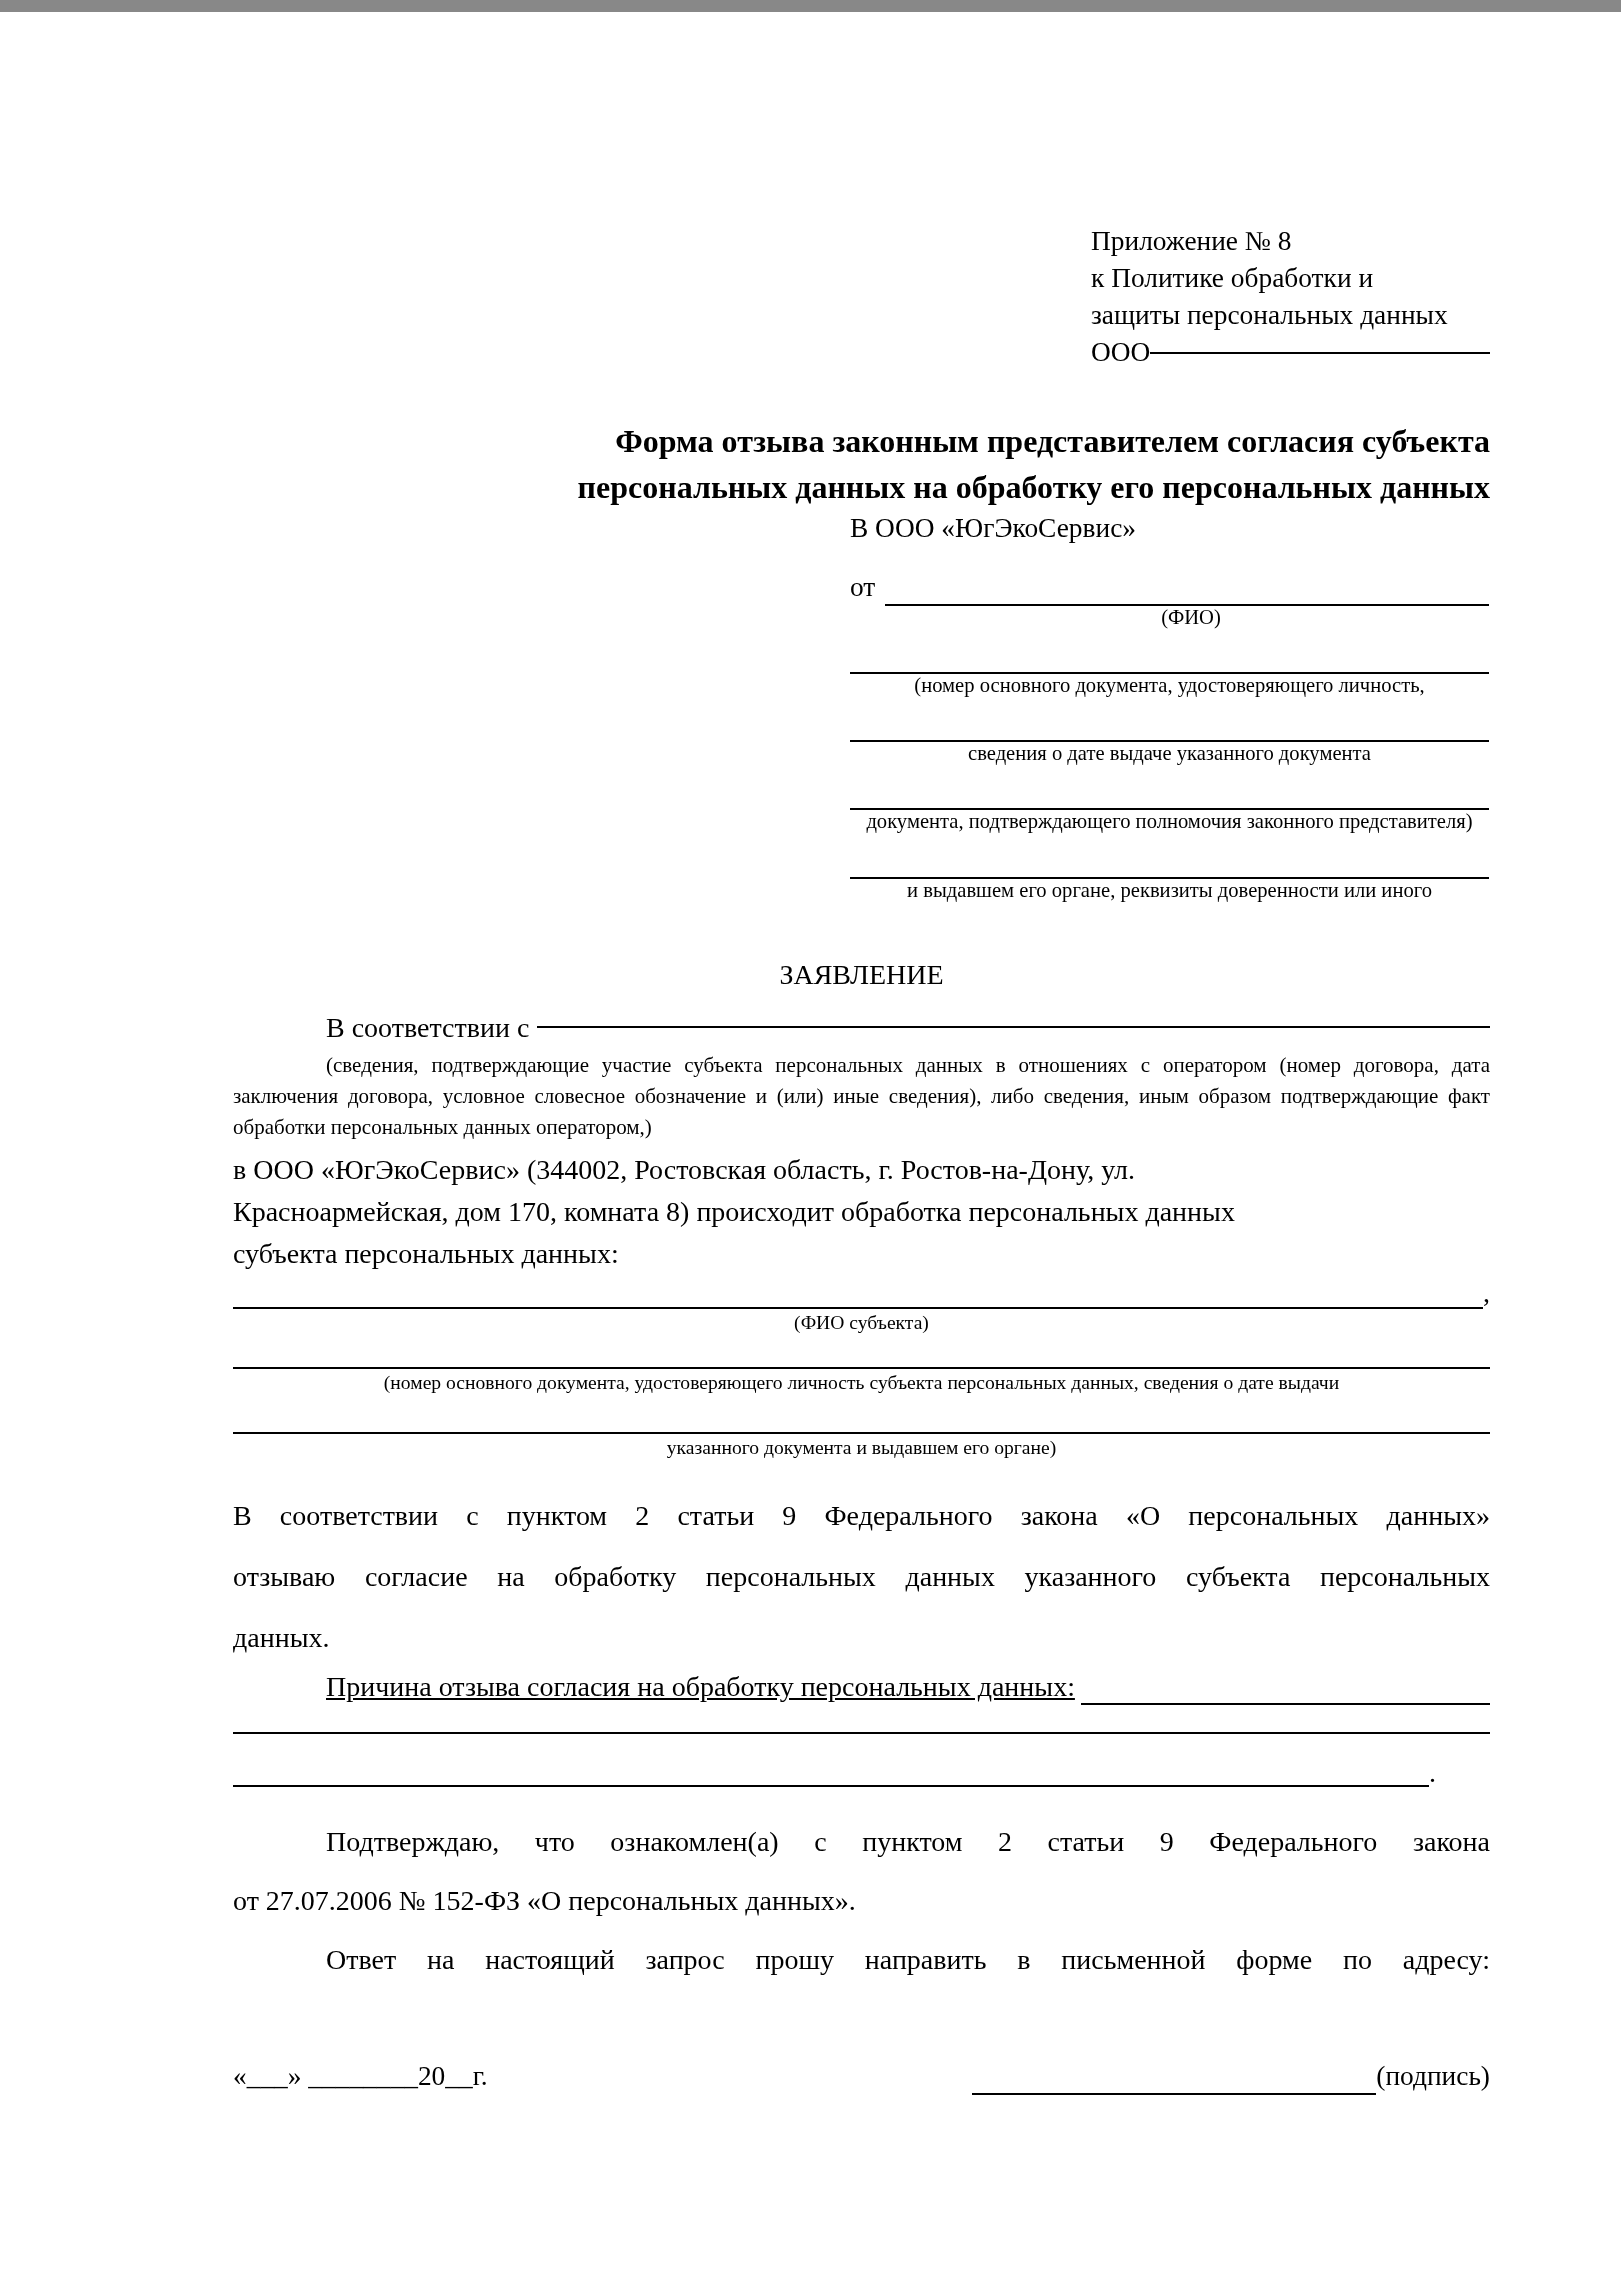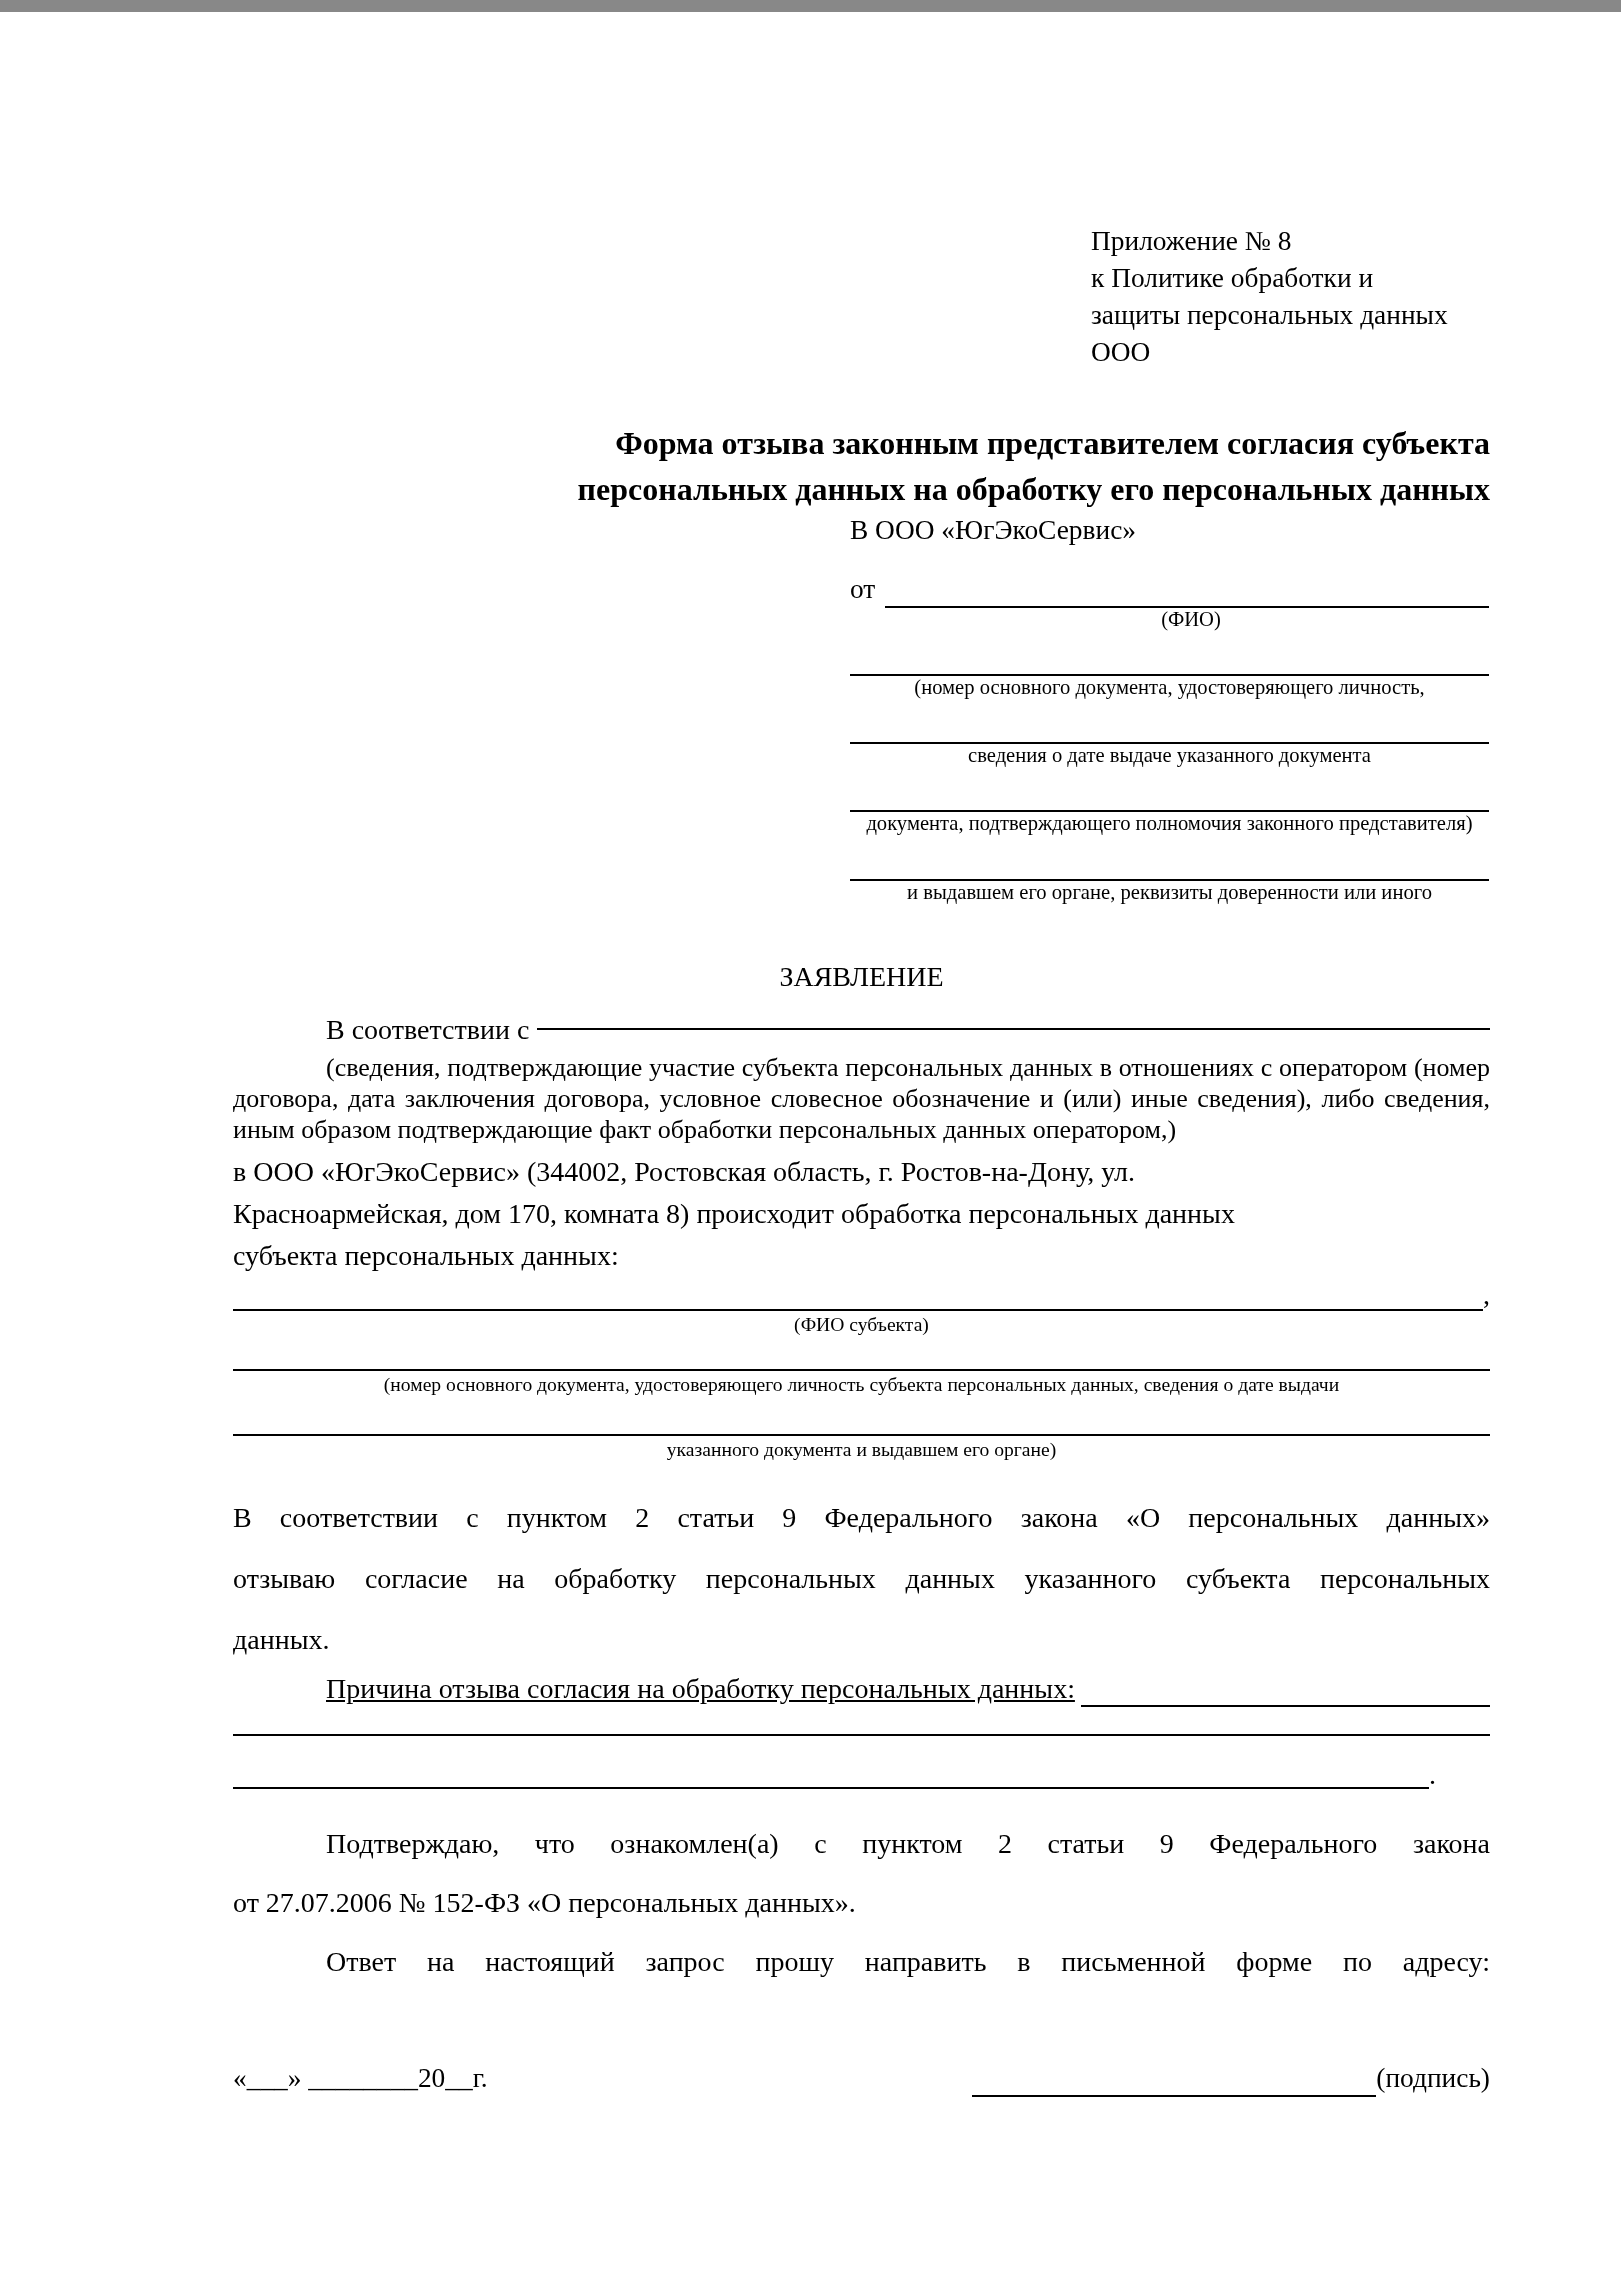--- a/index.html
+++ b/index.html
@@ -9,41 +9,41 @@
     width:1621px; height:2293px;
     margin:12px auto;
     background:#ffffff;
     color:#000;
     font-family:"Liberation Serif","DejaVu Serif",serif;
     font-size:28px;
     padding:211px 131px 12px 233px;
   }
   
   .annex { margin-left:858px; width:399px; font-size:27.4px; line-height:37px; }
-  .annex-row { display:flex; align-items:flex-start;flex-direction:column; }
+  .annex-row { display:flex; align-items:center; }
   
   .fill { flex:1; border-bottom:2px solid #000; }
   .blank-line { border-bottom:2px solid #000; }
   
   .title { margin-top:47px; text-align:right; font-size:32px; font-weight:bold; line-height:46px; }
   
   .addressee { margin-left:617px; width:639px; font-size:27.4px; line-height:37px; }
   .addressee .to-line { margin-bottom:21.6px; }
   .from-row { display:flex; align-items:stretch; }
   .from-row .fill { margin-left:9.8px; }
   .cap { font-size:20.6px; line-height:23.5px; text-align:center; }
   .cap-fio { margin-left:43px; }
   .doc-group .blank-line { height:37px; }
   .doc-group { margin-top:7.8px; }
   
   .heading { margin-top:54px; text-align:center; line-height:37px; }
   .basis-row { margin-top:15.7px; display:flex; align-items:center; line-height:37px; }
   .indent { width:93px; flex:0 0 auto; }
   .basis-row .label { white-space:nowrap; padding-right:7.8px; }
-  .small-note { margin-top:3.9px; font-size:26px; line-height:31px; text-align:justify; text-indent:93px; }
+  .small-note { margin-top:3.9px; font-size:21px; line-height:31px; text-align:justify; text-indent:93px; }
   .operator-par { margin-top:5.9px; line-height:42px; }
   
   .subject-row { display:flex; align-items:flex-end; margin-top:2px; }
   .subject-row .fill { height:11.8px; }
   .cap-center { font-size:19.6px; line-height:23.5px; text-align:center; margin-top:2px; }
   .line-a { height:35px; }
   .line-b { height:39px; }
   
   .dbl { line-height:61px; }
   .withdrawal { margin-top:25.5px; }

